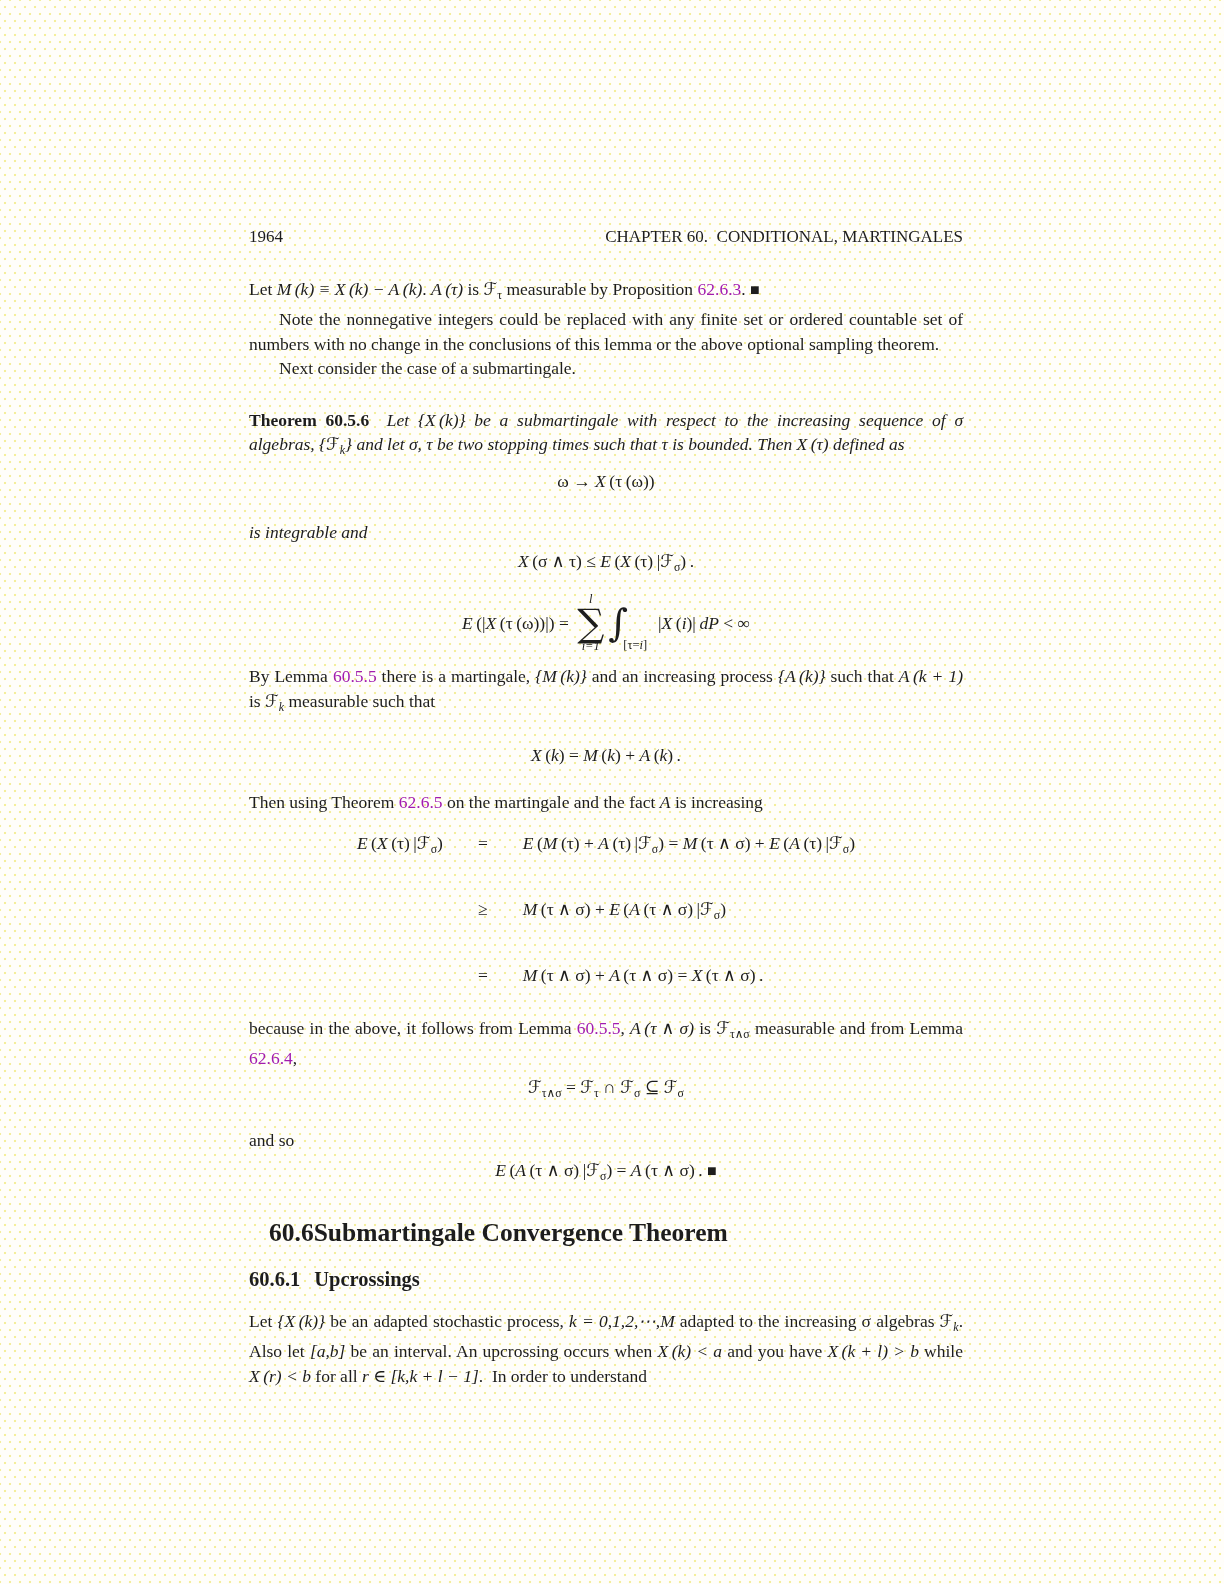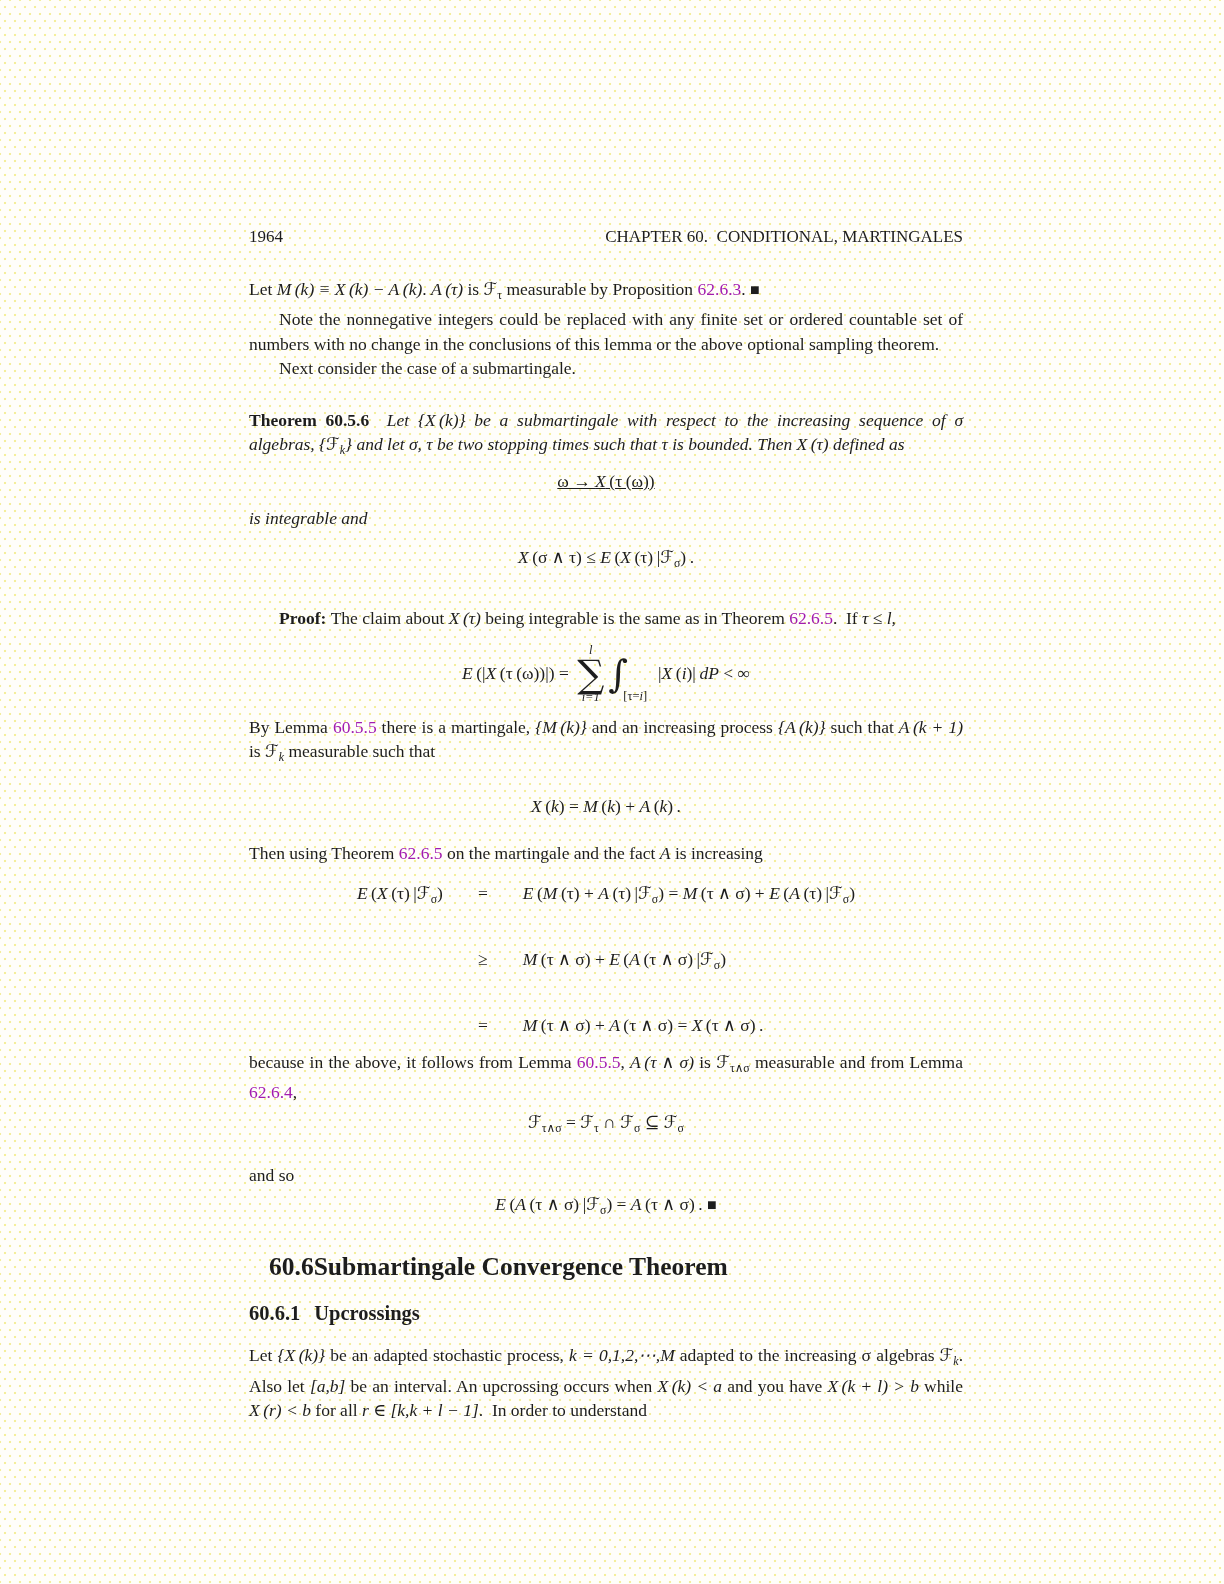--- a/index.html
+++ b/index.html
@@ -21,39 +21,39 @@
   }
   .hdr{display:flex;justify-content:space-between;margin-top:227px;font-size:17px;line-height:20px;}
   p{margin:0;}
   .m0{margin:0;}
   .ind{text-indent:30px;}
   .p1{margin-top:30px;}
   .thm{margin-top:27px;}
   .thm .it{font-style:italic;}
   .proof{margin-top:30px;}
   .then{margin-top:22px;}
-  .because{margin-top:12px;}
+  .because{margin-top:28px;}
   .up{margin-top:16px;}
 
   
   .r{white-space:pre-wrap;}
   .rm{font-style:normal;}
   .it,.mt{font-style:italic;}
   .bf{font-weight:bold;font-style:normal;}
   .sc{font-style:normal;font-family:"DejaVu Serif","DejaVu Sans",serif;}
   .sub{font-size:68%;vertical-align:-0.33em;font-style:normal;letter-spacing:0;}
   .subi{font-size:68%;vertical-align:-0.33em;font-style:italic;}
   .lk{color:#a21caf;font-style:normal;cursor:pointer;}
   .sq{font-style:normal;font-size:92%;}
 
   
   .eq{text-align:center;text-indent:0;line-height:25px;
       font-family:"Liberation Serif","DejaVu Serif","DejaVu Sans",serif;}
-  .eq-map{margin-top:6px;margin-bottom:12px;text-decoration:underline;}
-  .eq-ineq{margin-top:15px;margin-bottom:0;}
+  .eq-map{margin-top:6px;margin-bottom:26px;}
+  .eq-ineq{margin-top:5px;margin-bottom:0;}
   .eq-sum{margin-top:6px;margin-bottom:4px;height:74px;display:flex;justify-content:center;align-items:center;}
   .eq-decomp{margin-top:24px;}
   .eq-sigma{margin-top:5px;margin-bottom:8px;}
   .eq-final{margin-top:5px;margin-bottom:16px;}
   .mrow{display:inline-flex;align-items:center;}
   .sumstack{display:inline-flex;flex-direction:column;align-items:center;margin:0 4px;}
   .lim{font-size:12.5px;line-height:13px;font-style:italic;}
   .sigma{font-size:38px;line-height:34px;font-style:normal;font-family:"DejaVu Serif","DejaVu Sans",serif;}
   .intgrp{display:inline-block;position:relative;margin-right:30px;}
   .intop{font-size:38px;line-height:40px;font-style:normal;font-family:"DejaVu Serif","DejaVu Sans",serif;}
@@ -94,21 +94,20 @@
   <p class="ind m0"><span class="r rm">Next consider the case of a submartingale.</span></p>
 
   <p class="thm"><span class="r bf">Theorem 60.5.6</span><span class="r rm">  </span><span class="r it">Let {X (k)} be a submartingale with respect to the increasing sequence of σ algebras, {</span><span class="r sc">ℱ</span><span class="r subi">k</span><span class="r it">} and let σ, τ be two stopping times such that τ is bounded. Then X (τ) defined as</span></p>
 
   <div class="eq eq-map"><span class="r rm">ω → </span><span class="r mt">X</span><span class="r rm"> (τ (ω))</span></div>
 
   <p class="m0"><span class="r it">is integrable and</span></p>
 
   <div class="eq eq-ineq"><span class="r mt">X</span><span class="r rm"> (σ ∧ τ) ≤ </span><span class="r mt">E</span><span class="r rm"> (</span><span class="r mt">X</span><span class="r rm"> (τ) |</span><span class="r sc">ℱ</span><span class="r sub">σ</span><span class="r rm">) .</span></div>
 
-  <p class="proof ind"><span class="r bf">Proof: </span><span class="r rm">The claim about </span><span class="r mt">X (τ)</span><span class="r rm"> being integrable is the same as in Theorem </span><span class="r lk">62.6.5</span><span class="r rm">.  If </span><span class="r mt">τ ≤ l,</span></p>
 
   <div class="eq eq-sum">
     <span class="mrow">
       <span><span class="r mt">E</span><span class="r rm"> (|</span><span class="r mt">X</span><span class="r rm"> (τ (ω))|) = </span></span>
       <span class="sumstack">
         <span class="lim">l</span>
         <span class="sigma">∑</span>
         <span class="lim">i=1</span>
       </span>
       <span class="intgrp">

